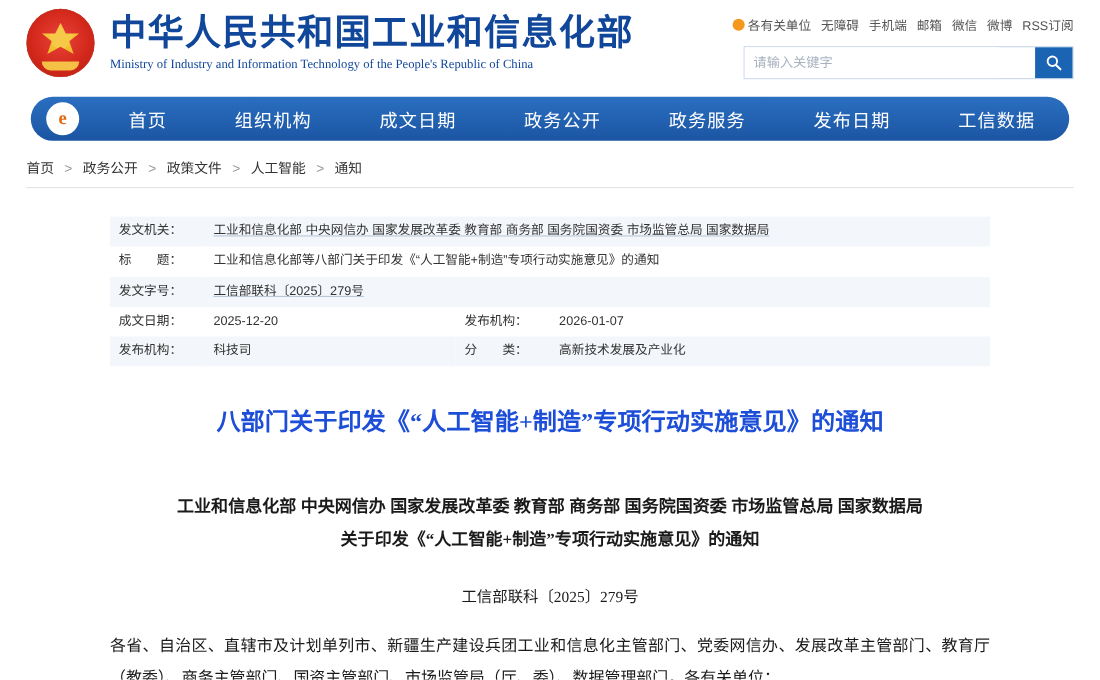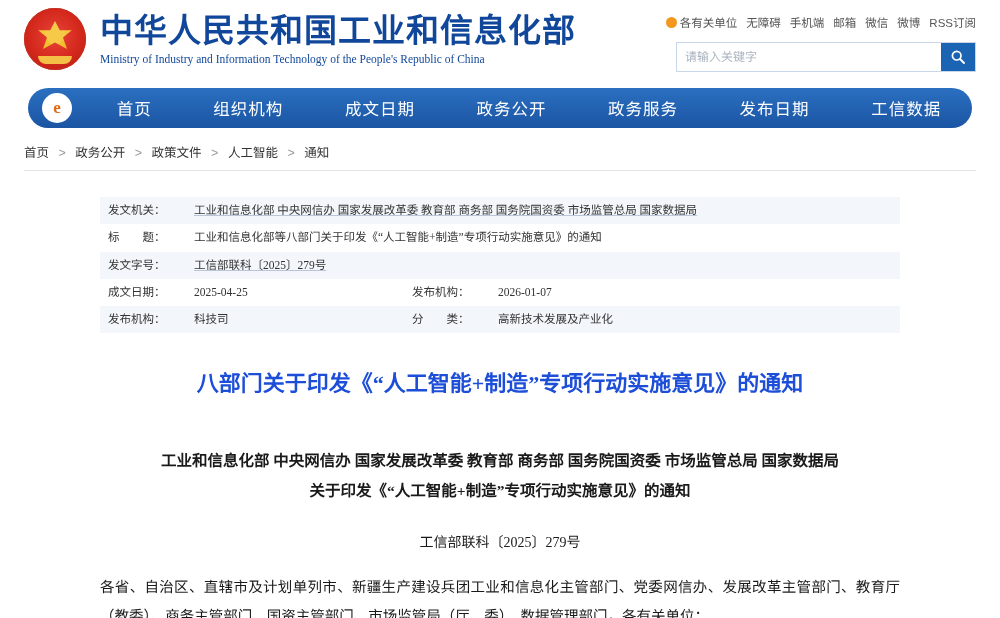--- a/index.html
+++ b/index.html
@@ -168,21 +168,20 @@
     margin-right: 24px;
   }
   .crumbs span { cursor: pointer; }
   .crumbs .sep { color: #999; margin: 0 6px; cursor: default; }
   .crumbs .cur { color: #333; cursor: default; }
 
   
   .meta-wrap {
     margin: 26px auto 0 auto;
     width: 800px;
-    font-family: Liberation Serif, serif;
   }
   table.meta {
     width: 100%;
     border-collapse: collapse;
     font-size: 11.5px;
     color: #333;
   }
   table.meta td {
     padding: 5px 8px;
     vertical-align: middle;
@@ -306,21 +305,21 @@
       <tr>
         <td class="mlabel">标　　题：</td>
         <td colspan="3">工业和信息化部等八部门关于印发《“人工智能+制造”专项行动实施意见》的通知</td>
       </tr>
       <tr class="mrow-alt">
         <td class="mlabel">发文字号：</td>
         <td colspan="3" class="u">工信部联科〔2025〕279号</td>
       </tr>
       <tr>
         <td class="mlabel">成文日期：</td>
-        <td>2025-04-25</td>
+        <td>2025-12-20</td>
         <td class="half-label">发布机构：</td>
         <td>2026-01-07</td>
       </tr>
       <tr class="mrow-alt">
         <td class="mlabel">发布机构：</td>
         <td>科技司</td>
         <td class="half-label">分　　类：</td>
         <td>高新技术发展及产业化</td>
       </tr>
     </tbody>

